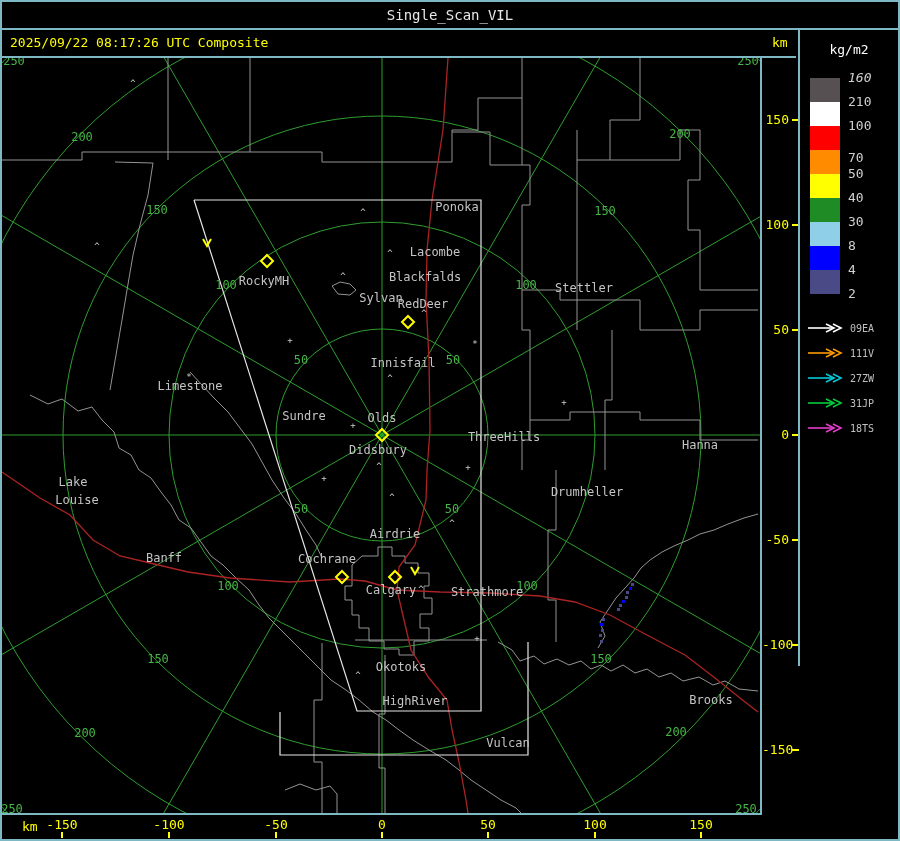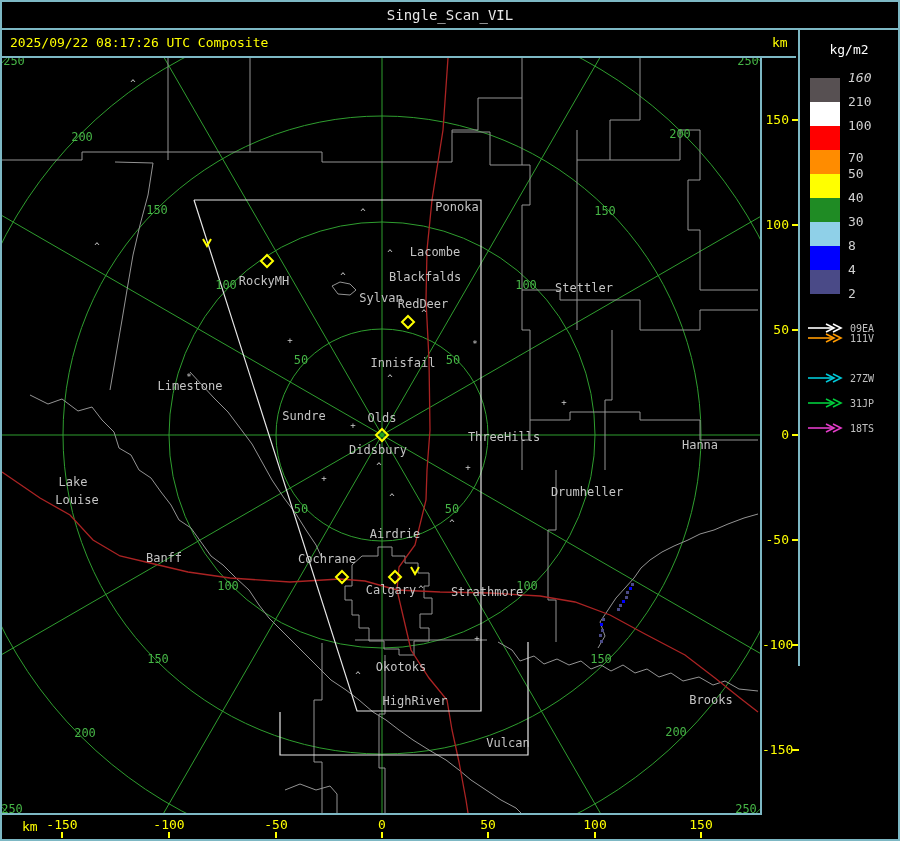--- a/index.html
+++ b/index.html
@@ -240,21 +240,21 @@
       <div class="swlab" style="top: 232px;">4</div>
       <div class="swlab" style="top: 256px;">2</div>
       <div class="arrowrow" style="top: 290px;">
         <svg width="40" height="13">
           <line x1="2" y1="6" x2="28" y2="6" stroke="#ffffff" stroke-width="1.6"></line>
           <polyline points="20,2 28,6 20,10" fill="none" stroke="#ffffff" stroke-width="1.6"></polyline>
           <polyline points="27,2 35,6 27,10" fill="none" stroke="#ffffff" stroke-width="1.6"></polyline>
         </svg>
         <div class="rid">09EA</div>
       </div>
-      <div class="arrowrow" style="top: 300px;">
+      <div class="arrowrow" style="top: 315px;">
         <svg width="40" height="13">
           <line x1="2" y1="6" x2="28" y2="6" stroke="#ff9a00" stroke-width="1.6"></line>
           <polyline points="20,2 28,6 20,10" fill="none" stroke="#ff9a00" stroke-width="1.6"></polyline>
           <polyline points="27,2 35,6 27,10" fill="none" stroke="#ff9a00" stroke-width="1.6"></polyline>
         </svg>
         <div class="rid">111V</div>
       </div>
       <div class="arrowrow" style="top: 340px;">
         <svg width="40" height="13">
           <line x1="2" y1="6" x2="28" y2="6" stroke="#00c8d8" stroke-width="1.6"></line>

